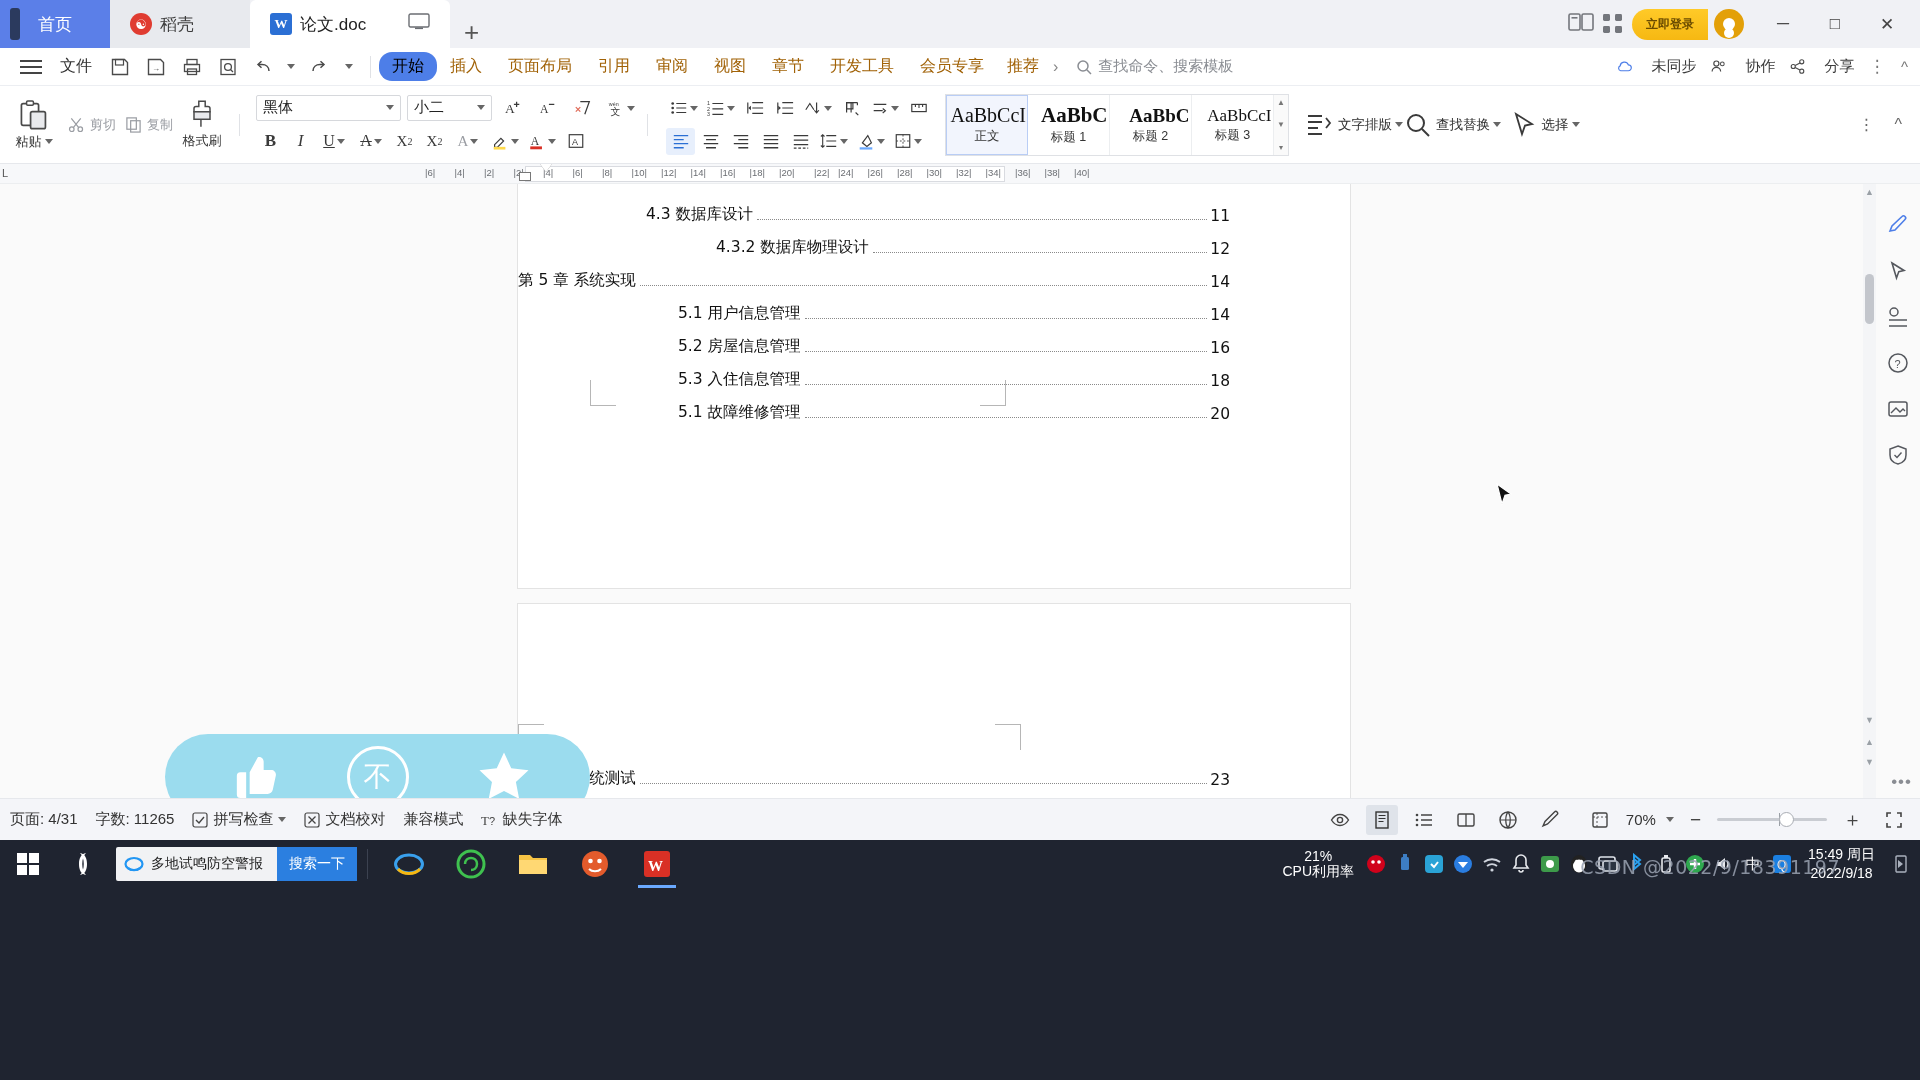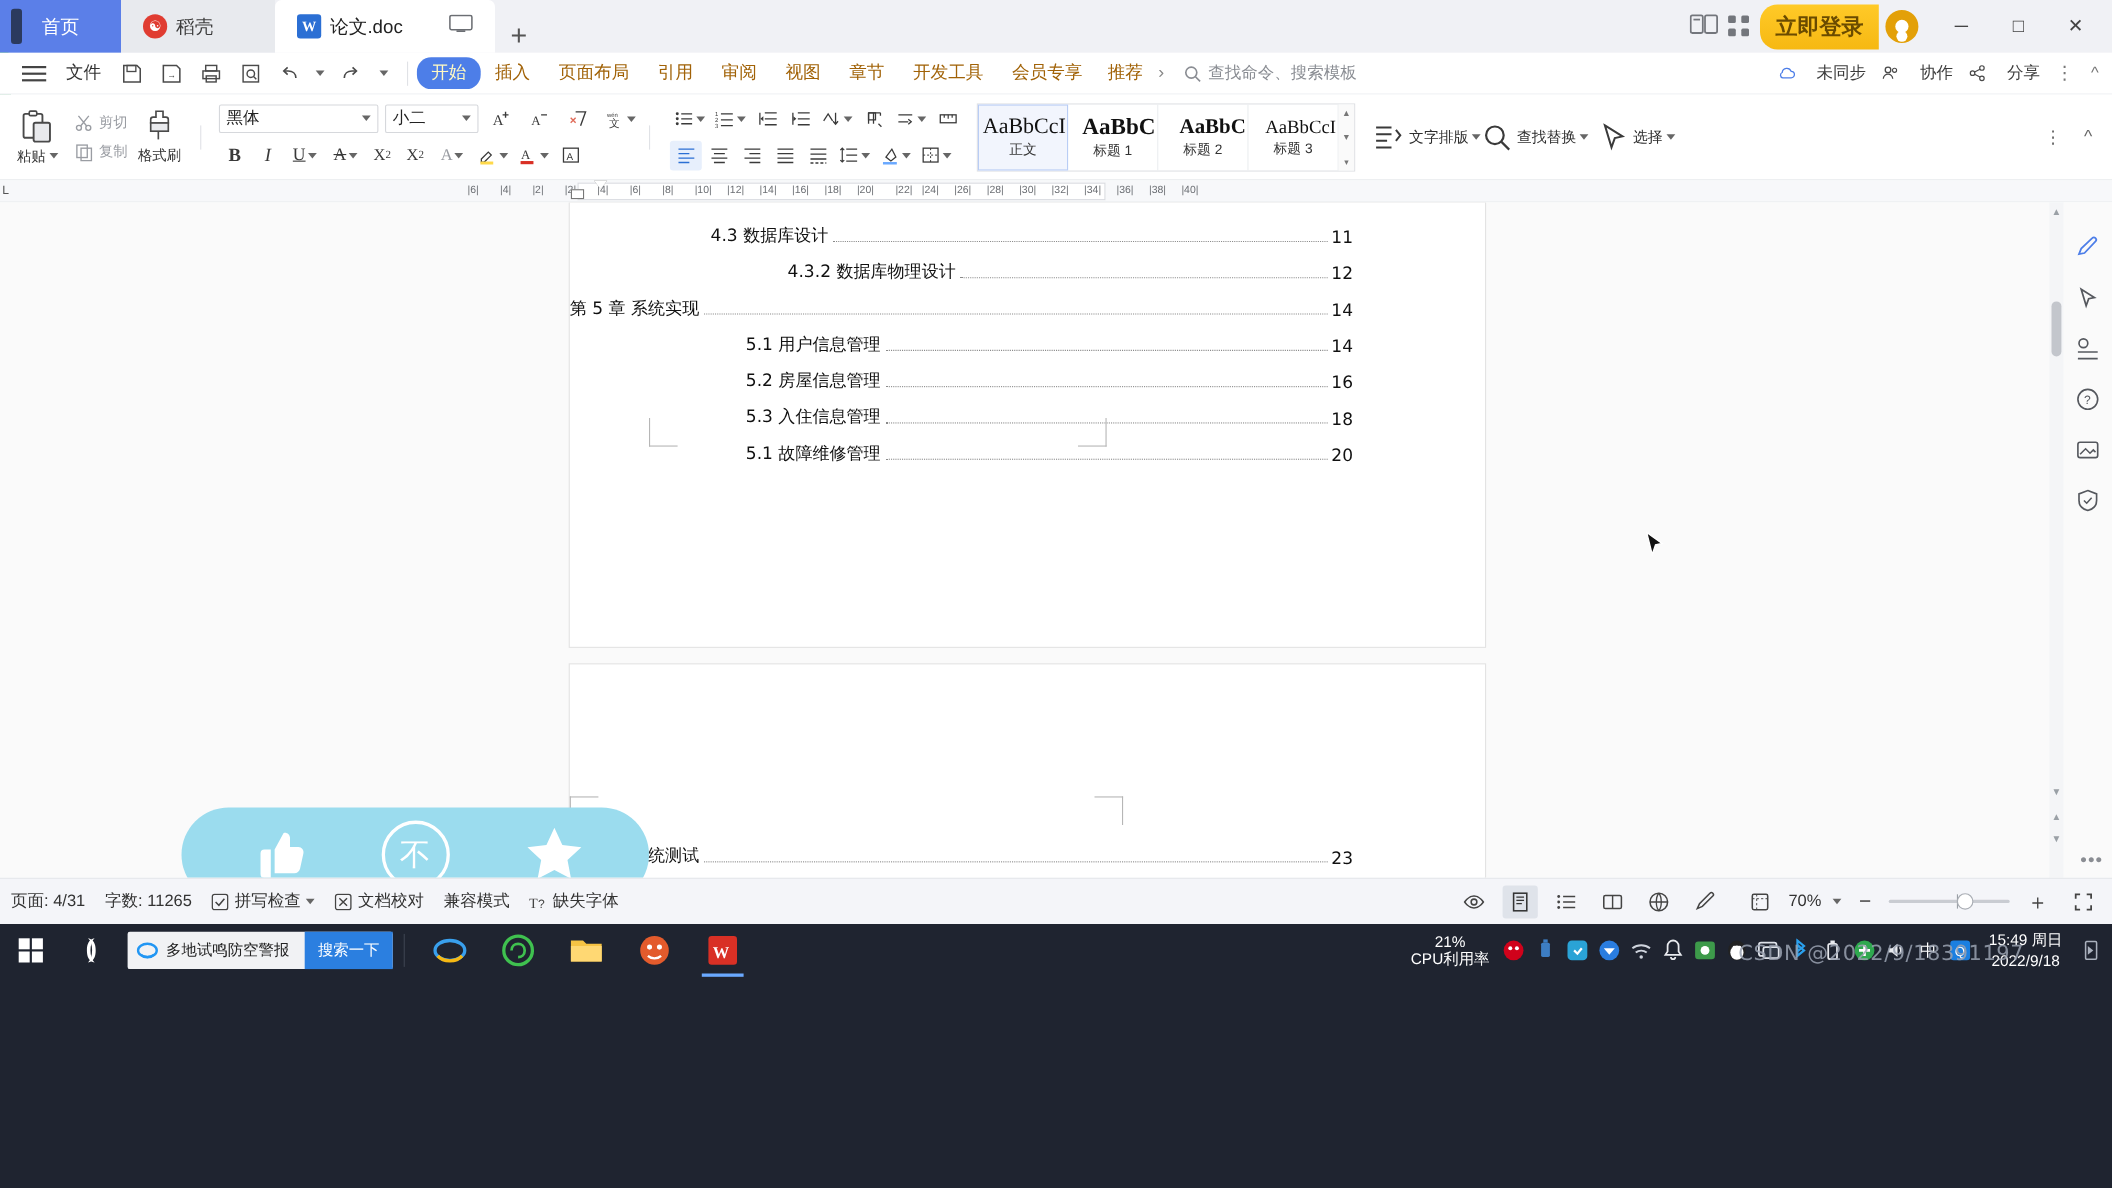--- a/index.html
+++ b/index.html
@@ -40,21 +40,21 @@
   .icon-w { background: #2b6fd4; font-weight: bold; font-family:"Liberation Serif",serif;}
   .tab-doc .tab-label { color:#222; }
   .tab-close-area { margin-left:auto; }
   .tabbar-right {
     margin-left: auto; display: flex; align-items: center; gap: 6px;
     padding-right: 10px; height: 48px;
   }
   .plus-tab { font-size: 26px; color:#555; padding: 0 14px; cursor:default; }
   .grid-ico, .list-ico { width:26px; height:26px; opacity:.8; }
   .login-btn {
-    background: linear-gradient(#ffca28,#f6b812); color:#6a4b00; font-size:20px;
+    background: linear-gradient(#ffca28,#f6b812); color:#6a4b00; font-size:12px;
     padding: 7px 14px; border-radius: 16px 0 0 16px; font-weight: bold;
     display:flex; align-items:center;
   }
   .avatar-circ { width:30px; height:30px; border-radius:50%; background:#e3a008;
     display:flex;align-items:center;justify-content:center; margin-right:10px;}
   .avatar-circ::after{content:"";width:12px;height:12px;border-radius:50%;
     background:#fff; box-shadow:0 9px 0 -1px #fff;}
   .wctrl { width:46px; height:48px; display:flex;align-items:center;justify-content:center;
     font-size:17px; color:#444; }
 
@@ -68,39 +68,39 @@
     background:linear-gradient(#23a94a,#14803a); border-radius:0 3px 3px 0;}
   .ham { width:22px; height:16px; margin:0 8px 0 14px; position:relative; }
   .ham i{position:absolute;left:0;width:100%;height:2px;background:#444;}
   .ham i:nth-child(1){top:1px}.ham i:nth-child(2){top:7px}.ham i:nth-child(3){top:13px}
   .file-btn { font-size:16px; color:#333; padding:0 10px; }
   .qicon { width:30px; height:28px; margin:0 3px; display:flex;align-items:center;
     justify-content:center; color:#4a4a4a; }
   .qicon svg{ width:20px;height:20px; }
   .vsep { width:1px; height:22px; background:#e0e2e6; margin:0 8px; }
   .rtab { font-size:16px; color:#a16207; padding:4px 13px; border-radius:13px; }
-  .rtab.active { background:#4d7ee8; color:#fef9c3; }
+  .rtab.active { background:#4d7ee8; color:#000000; }
   .rtab.more { padding:4px 4px 4px 10px; }
   .search-box { display:flex; align-items:center; gap:6px; margin-left:14px;
     font-size:15px; color:#8a8d93; }
   .menurow-right { margin-left:auto; display:flex; align-items:center; gap:14px;
     padding-right:12px; font-size:15px; color:#3c3c3c;}
   .mr-item{display:flex;align-items:center;gap:18px;}
   .mr-item svg{width:17px;height:17px;}
 
   
   .ribbon {
     position:absolute; top:86px; left:0; width:1920px; height:78px;
     background:#fff; display:flex; align-items:center; border-bottom:1px solid #e6e8ec;
   }
   .rgroup{ display:flex; align-items:center; height:78px; }
   .paste-col{ display:flex; flex-direction:column; align-items:center; justify-content:center;
     width:68px; font-size:13px; color:#333; gap:2px; }
   .paste-ico{ width:34px;height:32px; }
-  .cutcopy{ display:flex; flex-direction:column; justify-content:center; gap:9px;
+  .cutcopy{ display:flex; flex-direction:row; justify-content:center; gap:9px;
     font-size:13px; color:#9a9da3; }
   .cc-row{ display:flex; align-items:center; gap:5px; }
   .fmt-col{ display:flex; flex-direction:column; align-items:center; justify-content:center;
     width:58px; font-size:13px; color:#333; gap:1px;}
   .fontarea{ display:flex; flex-direction:column; justify-content:center; gap:6px; margin-left:8px;}
   .fontrow1{ display:flex; gap:6px; }
   .fname{ width:145px; height:26px; border:1px solid #d6d8dc; border-radius:2px;
     display:flex;align-items:center;justify-content:space-between; padding:0 6px;
     font-size:15px; color:#222; background:#fff;}
   .fsize{ width:85px; height:26px; border:1px solid #d6d8dc; border-radius:2px;

